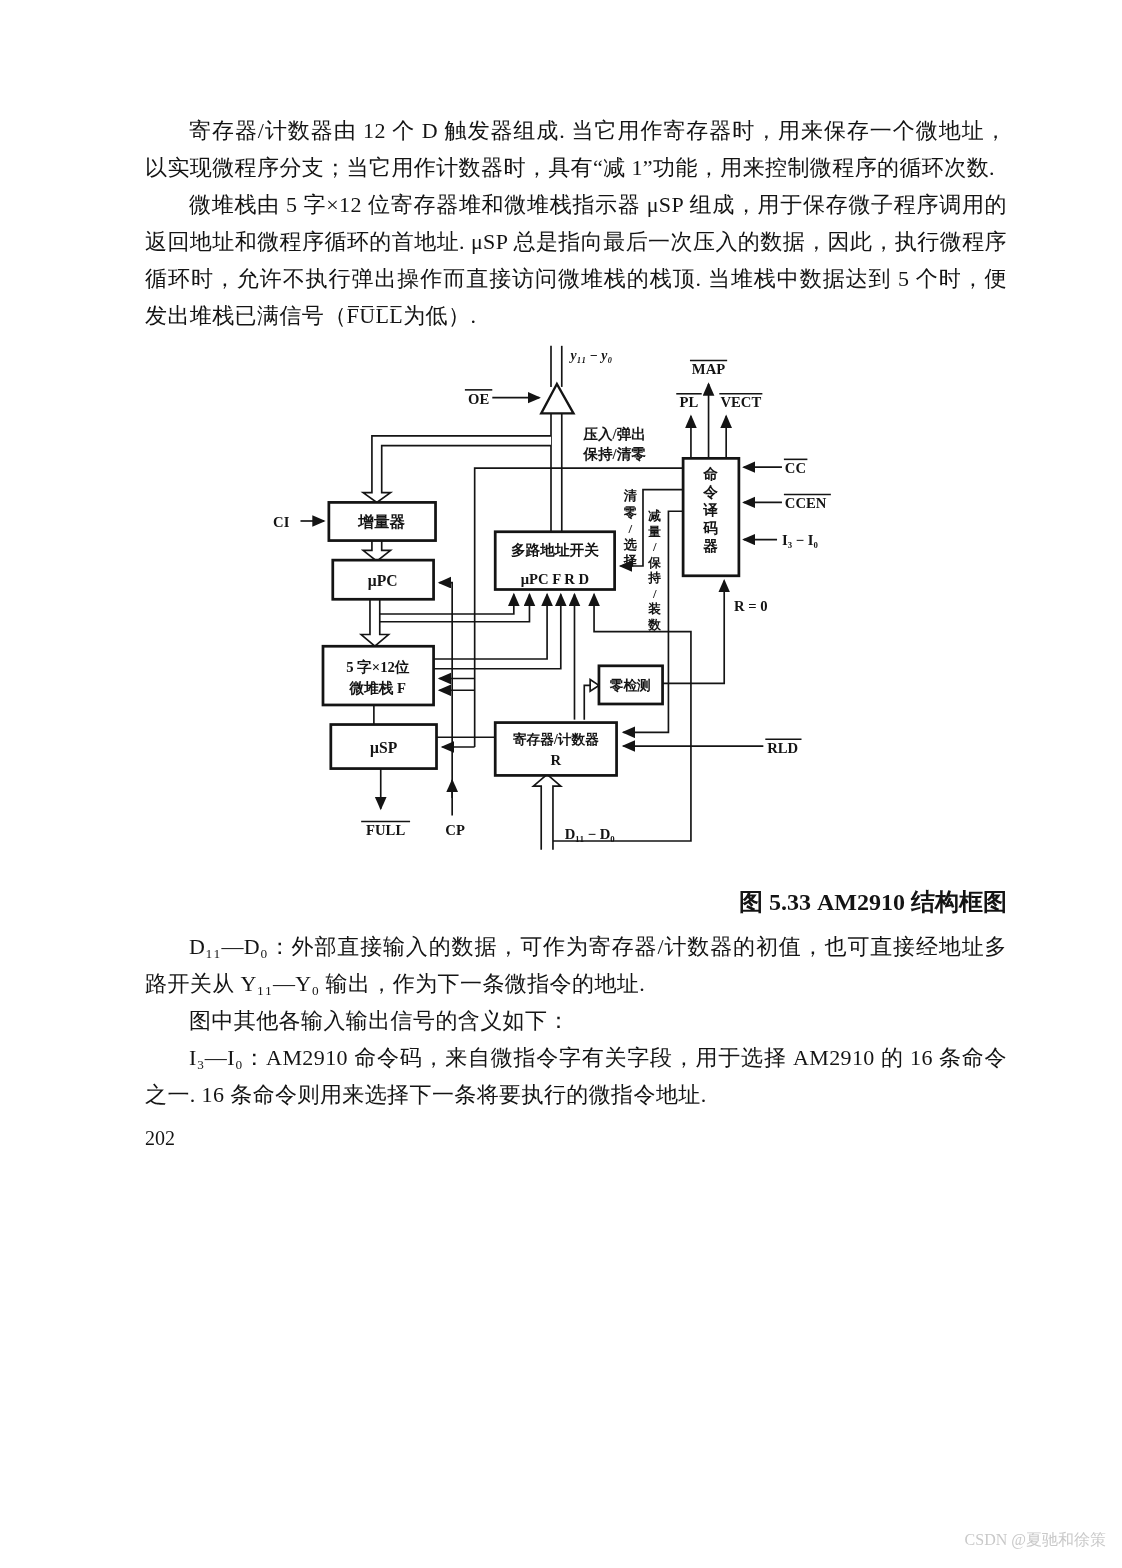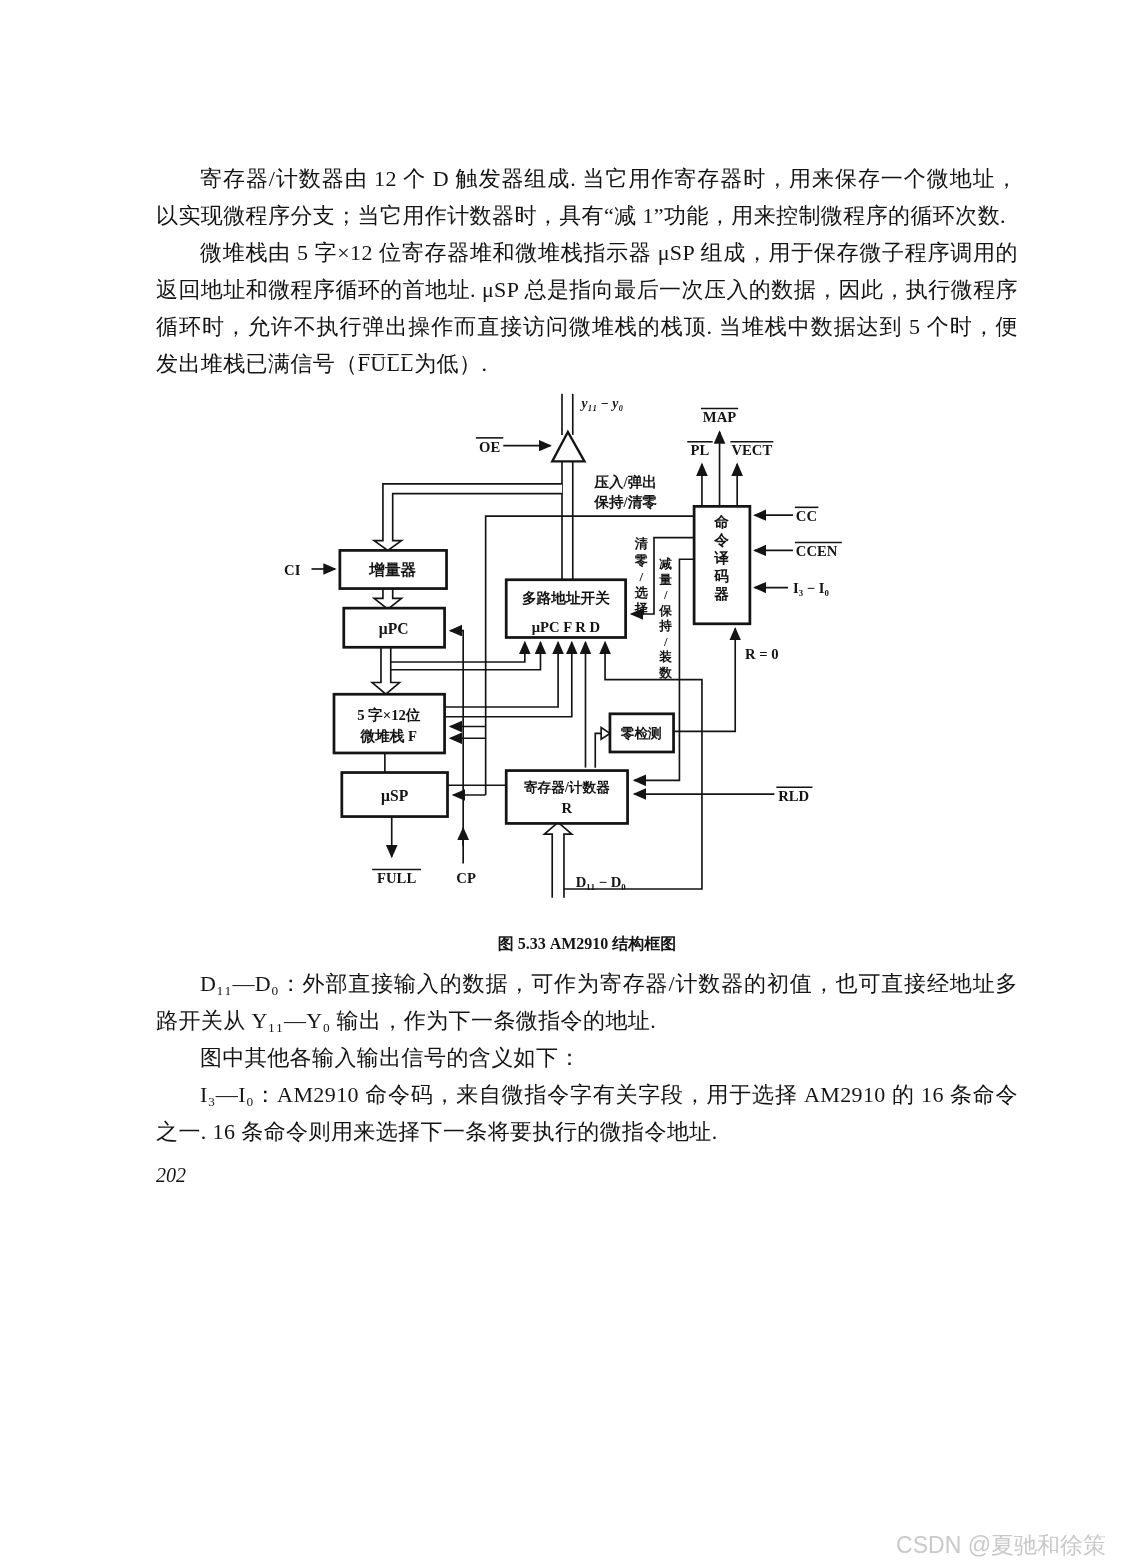--- a/index.html
+++ b/index.html
@@ -1,32 +1,32 @@
 <!DOCTYPE html>
 <html><head>
 <meta charset="utf-8">
 <style>
   html,body { margin:0; padding:0; }
   body {
     width:1122px; height:1568px; position:relative; overflow:hidden;
     background:#ffffff; color:#141414;
     font-family:"Liberation Serif","DejaVu Serif",serif;
   }
-  .content { position:absolute; left:156px; top:112px; width:862px;margin-top:48px; }
+  .content { position:absolute; left:145px; top:112px; width:862px; }
   .para {
     margin:0; font-size:22px; line-height:37px; text-align:justify;
     text-indent:2em; letter-spacing:0.4px;
   }
   .figure { margin:4px 0 0 0; }
   .figure svg { display:block; margin-left:106px; }
-  .caption { text-align:center; font-size:16px; font-weight:bold; margin:0 0 10px 0; }
-  .pagenum { font-size:20px; margin-top:14px;font-style:italic; }
+  .caption { text-align:right; font-size:24px; font-weight:bold; margin:0 0 10px 0; }
+  .pagenum { font-size:20px; margin-top:14px; }
   .watermark {
-    position:absolute; right:16px; top:1530px; font-size:23px; color:#c9c9c9;
-    font-family:Liberation Sans, sans-serif;
+    position:absolute; right:16px; top:1530px; font-size:16px; color:#c9c9c9;
+    font-family:Liberation Serif, serif;
   }
   svg text { fill:#141414; font-family:"Liberation Serif","DejaVu Serif",serif; }
   .blk  { font-weight:bold; font-size:15px; }
   .blk16{ font-weight:bold; font-size:16px; }
   .blk14{ font-weight:bold; font-size:14px; }
   .sig  { font-weight:bold; font-size:15px; }
   .ital { font-style:italic; font-size:14px; font-weight:bold; }
   .vtxt { font-weight:bold; }
 </style>
 </head>

